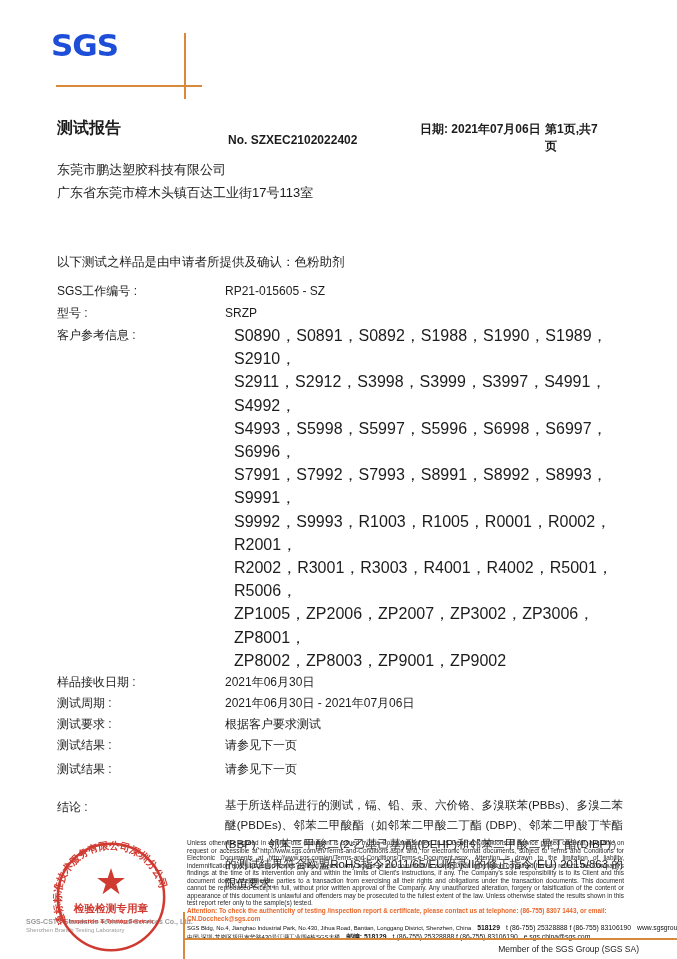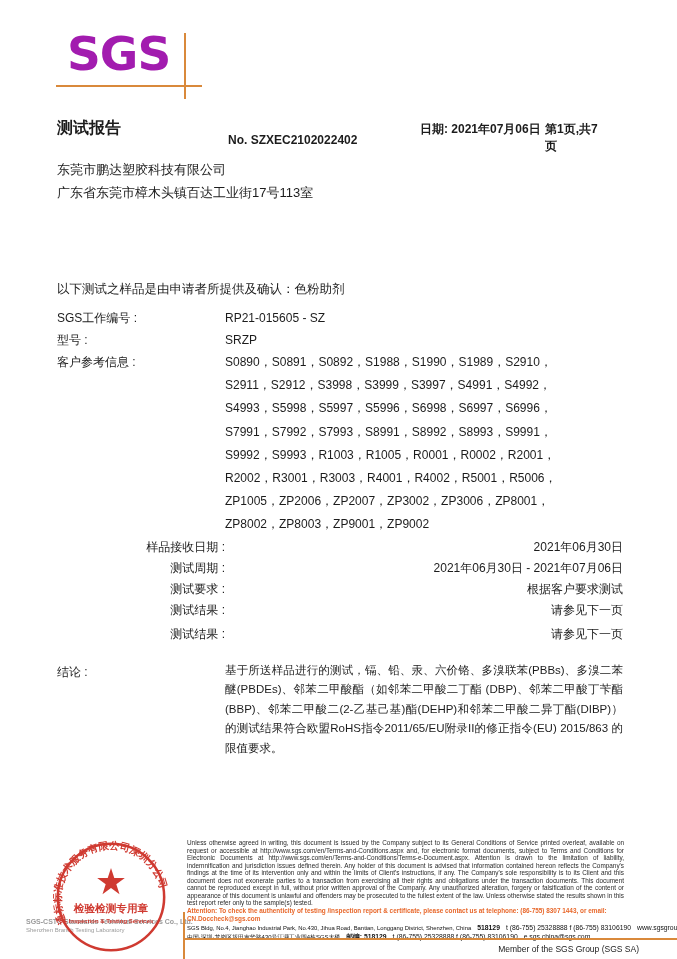--- a/index.html
+++ b/index.html
@@ -2,40 +2,40 @@
 <html><head>
 <meta charset="utf-8">
 <style>
   html,body{margin:0;padding:0;background:#ffffff;}
   .page{
     position:relative;width:677px;height:959px;background:#ffffff;overflow:hidden;
     font-family:"Liberation Sans","DejaVu Sans",sans-serif;color:#1c1c1c;
   }
   
   .logo-text{
-    position:absolute;left:67px;top:30px;font-size:47px;font-weight:bold;
-    color:#a21caf;letter-spacing:-1px;line-height:1;
+    position:absolute;left:51px;top:30px;font-size:31px;font-weight:bold;
+    color:#1d4ed8;letter-spacing:-1px;line-height:1;
     font-family:"DejaVu Sans","Liberation Sans",sans-serif;
   }
   .logo-hline{position:absolute;left:56px;top:85px;width:146px;height:2px;background:#d9893b;}
   .logo-vline{position:absolute;left:184px;top:33px;width:2px;height:66px;background:#d9893b;}
   .title-row{position:absolute;left:0;top:118px;width:603px;height:22px;}
   .doc-title{position:absolute;left:57px;top:0;font-size:16px;font-weight:bold;}
   .report-no{position:absolute;left:228px;top:3px;font-size:12px;font-weight:bold;margin-top:12px;}
   .report-date{position:absolute;left:420px;top:3px;font-size:12px;font-weight:bold;}
   .page-info{position:absolute;left:545px;top:3px;font-size:12px;font-weight:bold;}
   
   .content{position:absolute;left:57px;top:158px;width:566px;}
   .client-name,.client-address{font-size:13px;line-height:23px;}
-  .statement{font-size:12.5px;line-height:23px;margin-top:74px;margin-bottom:6px;}
+  .statement{font-size:12.5px;line-height:23px;margin-top:47px;margin-bottom:6px;}
   .row{display:flex;align-items:flex-start;}
   .lbl{width:168px;flex:0 0 168px;font-size:12px;line-height:22px;}
   .val{flex:1;font-size:12px;line-height:22px;}
-  .row-std .lbl,.row-std .val{line-height:21px;text-align:right;}
-  .ref-line{font-size:12px;line-height:23.2px;}
+  .row-std .lbl,.row-std .val{line-height:21px;}
+  .ref-line{font-size:16px;line-height:23.2px;margin-left:9px;}
   .row-result{margin-top:3px;}
   .row-conclusion{margin-top:16px;}
   .conclusion-text{font-size:11.5px;line-height:19.5px;text-align:justify;}
   
   .footer{position:absolute;left:0;top:833px;width:677px;height:126px;}
   .gray-co{position:absolute;left:26px;top:84px;width:170px;color:#9a9a9a;
     font-size:7px;line-height:9px;font-weight:bold;}
   .gray-co .l2{font-size:6px;font-weight:normal;}
   .stamp{position:absolute;left:53px;top:6px;opacity:0.92;}
   .f-right{position:absolute;left:187px;top:6px;width:437px;}

